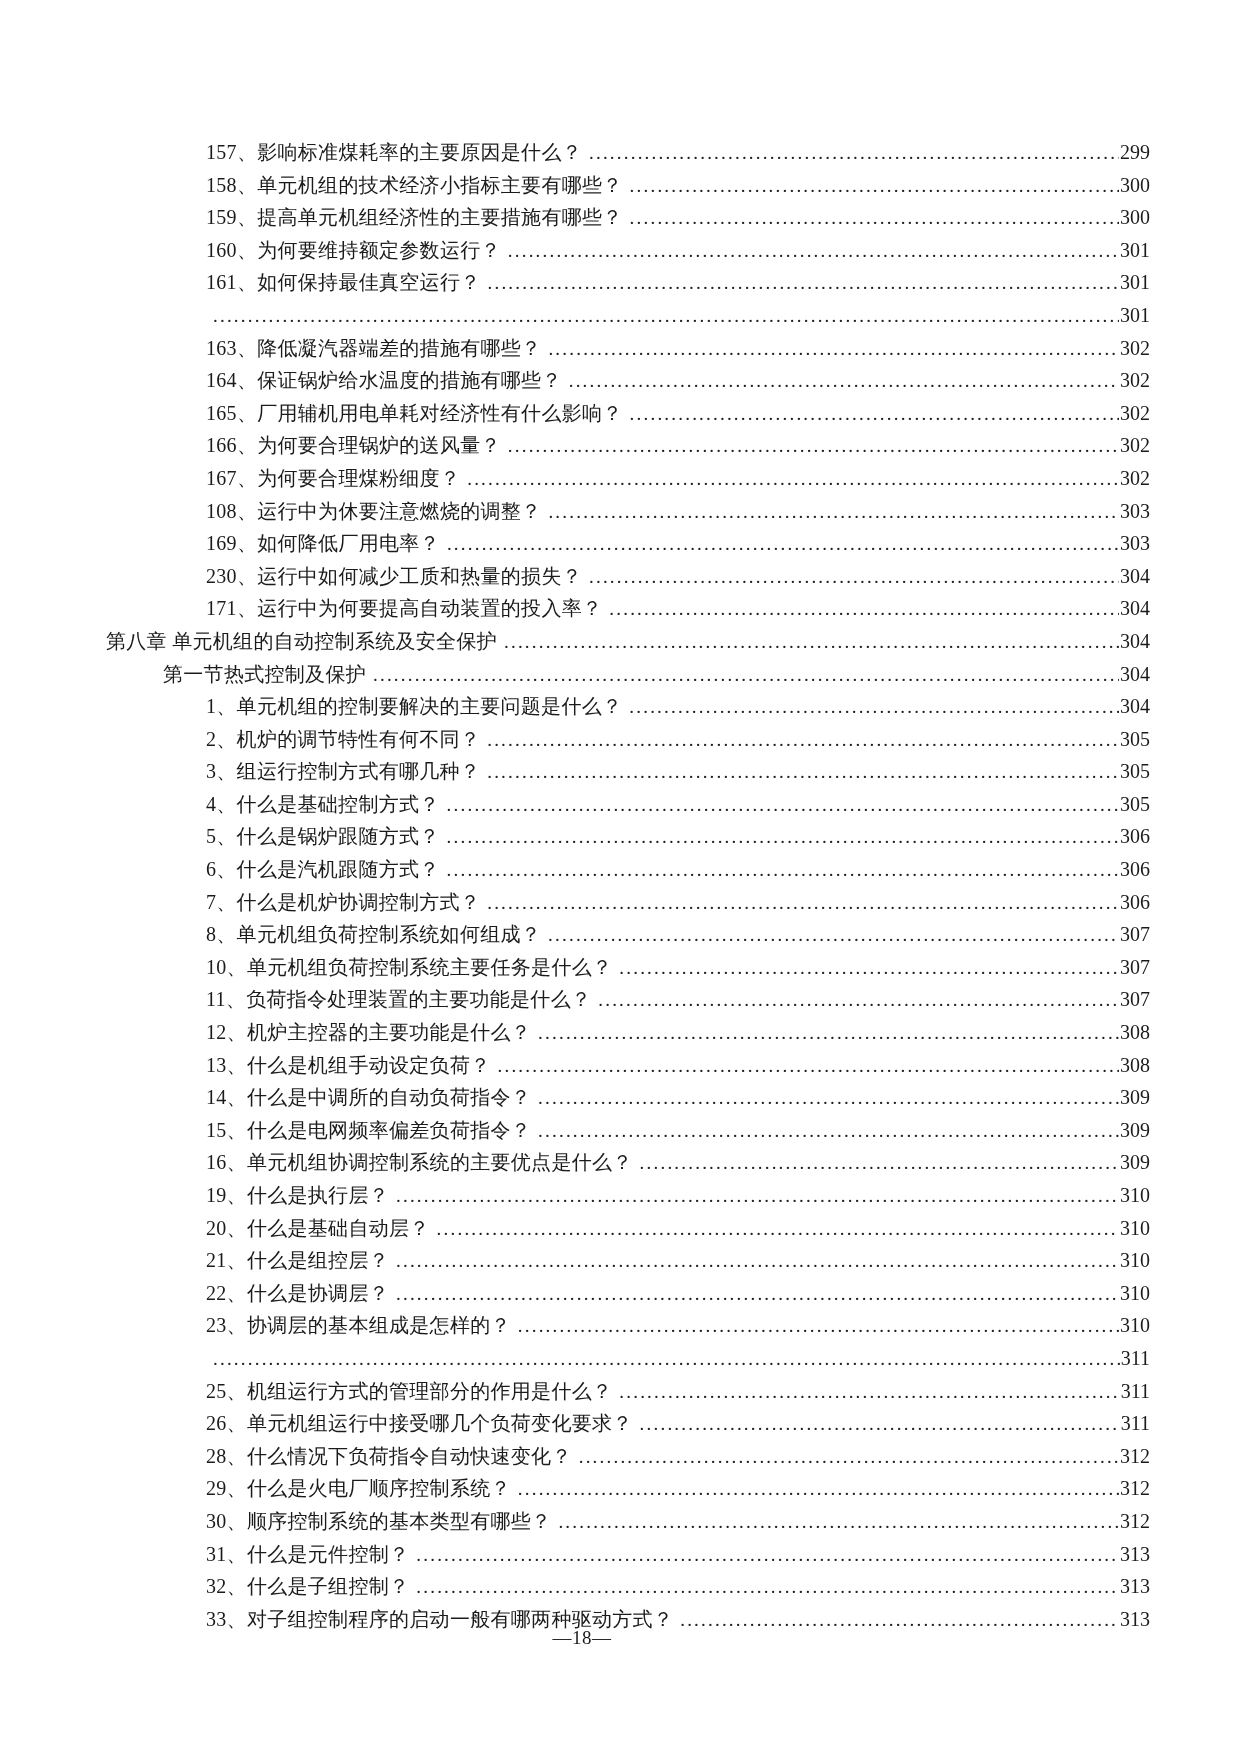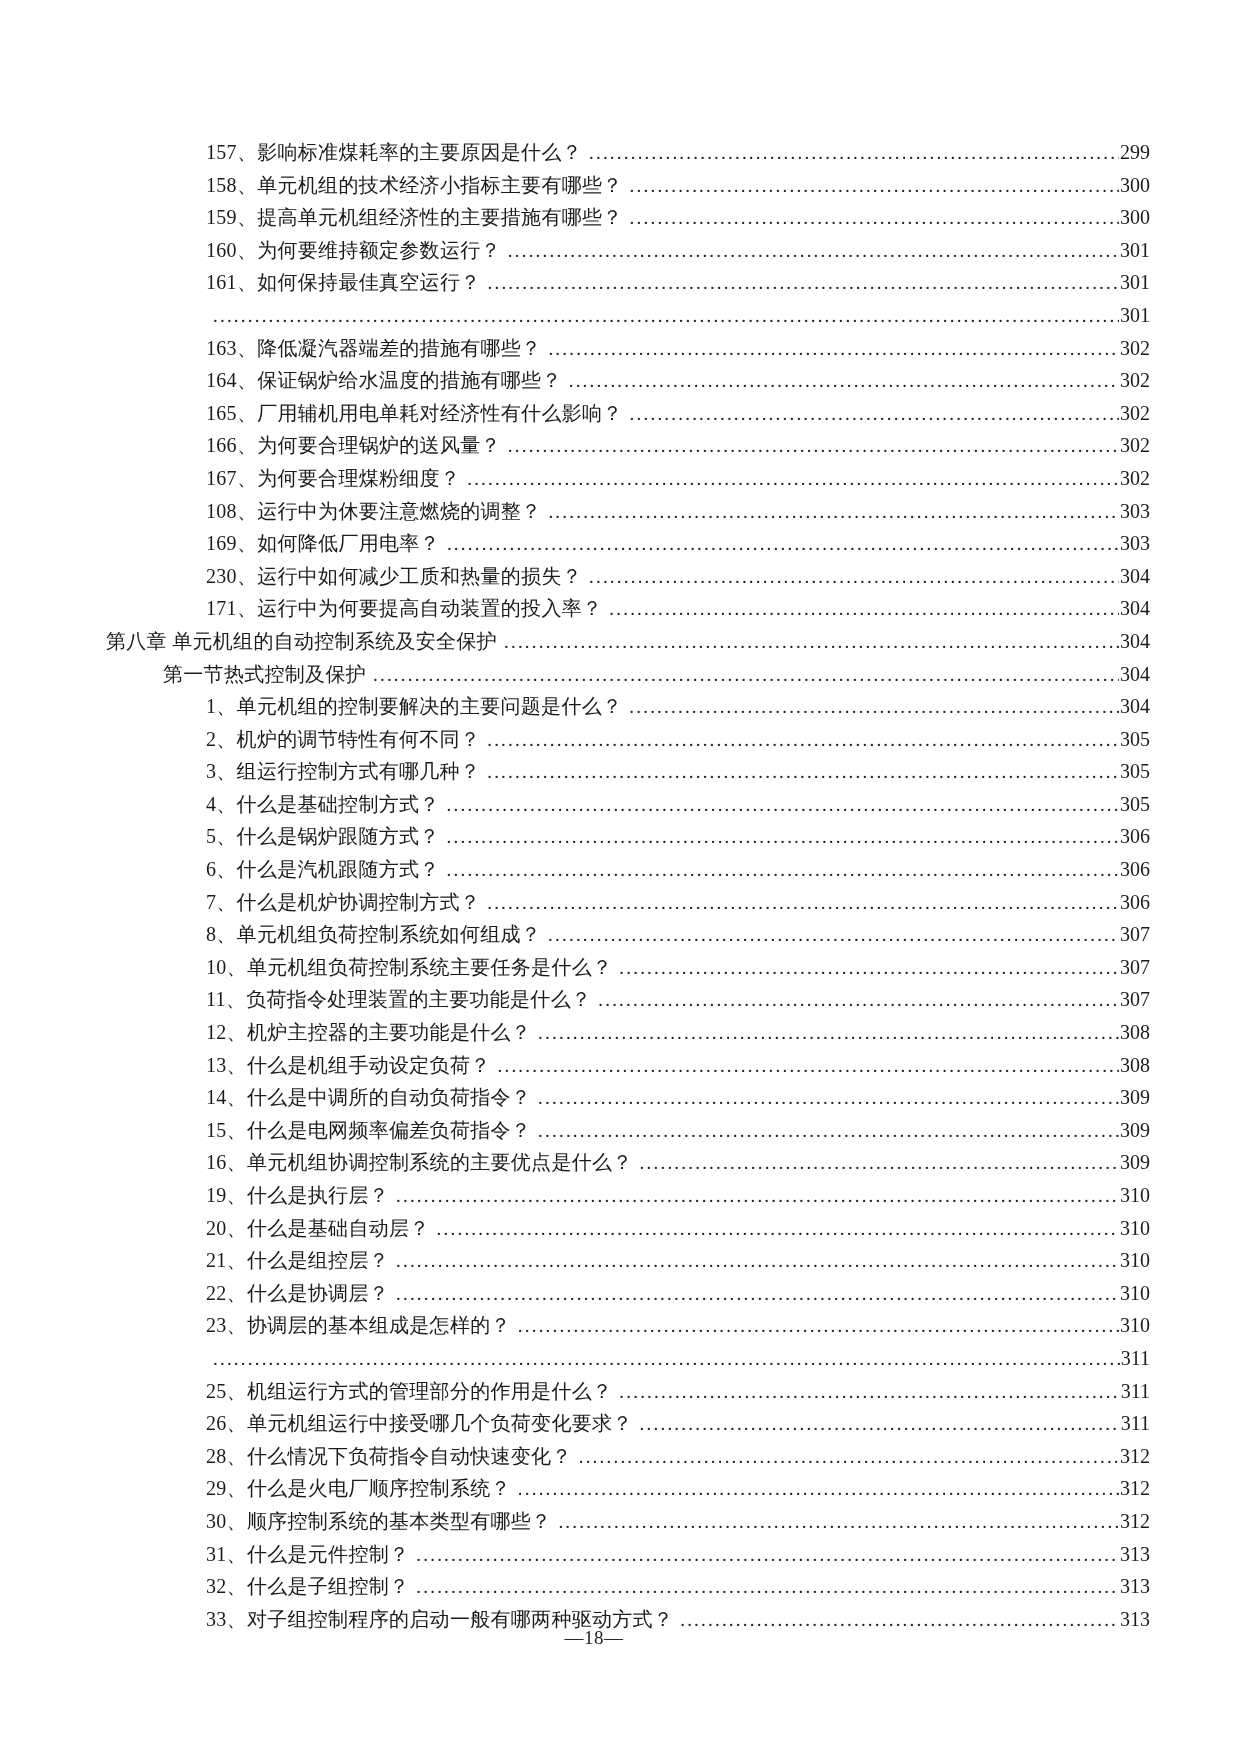--- a/index.html
+++ b/index.html
@@ -57,21 +57,21 @@
     letter-spacing: 2.2px;
     color: #222;
   }
   .toc-page {
     flex: 0 0 auto;
     white-space: nowrap;
   }
   .footer {
     position: absolute;
     top: 1627px;
-    left: 12px;
+    left: 0;
     width: 1164px;
     text-align: center;
     font-size: 19px;
     letter-spacing: 0.5px;
   }
 </style>
 </head>
 <body>
 
 <div class="page">

